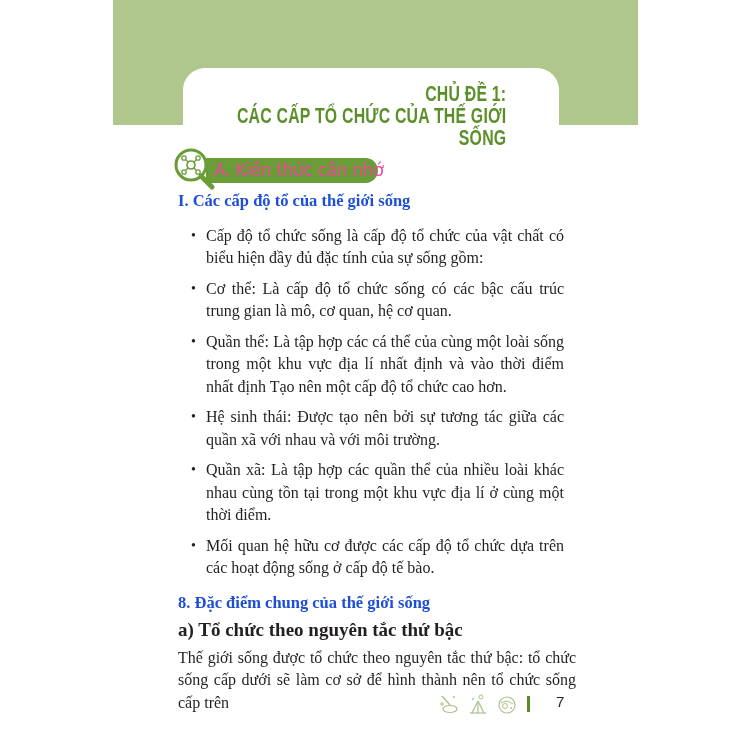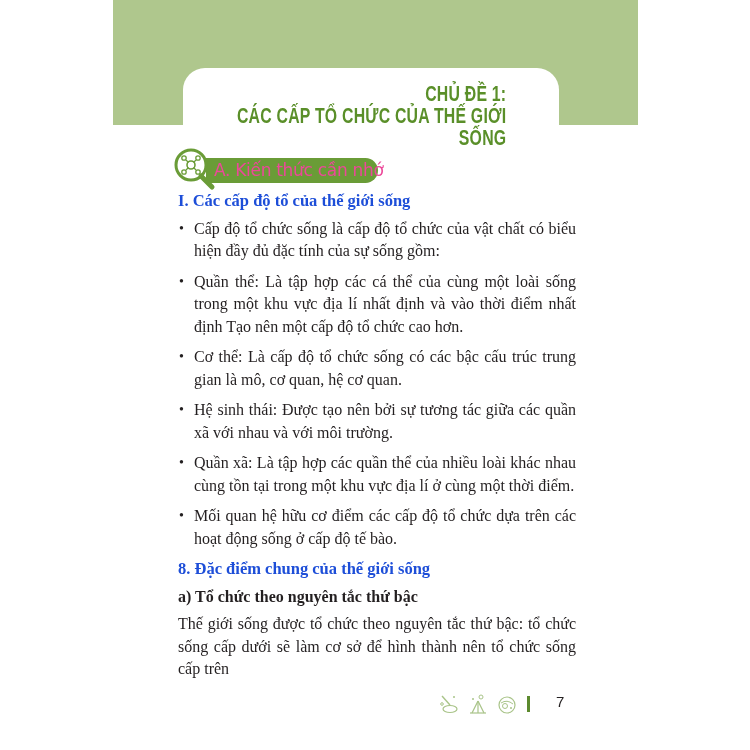--- a/index.html
+++ b/index.html
@@ -8,22 +8,22 @@
   .title-tab { position:absolute; left:183px; top:68px; width:376px; height:70px; background:#ffffff; border-radius:22px 22px 0 0; }
   .title { position:absolute; left:183px; top:83px; width:376px; text-align:right; color:#5a8f29; font-family:"Liberation Sans", "DejaVu Sans", sans-serif; font-weight:bold; font-size:22px; line-height:22px; }
   .title .line { display:block; transform:scaleX(0.72); transform-origin:center; letter-spacing:0.3px; }
 
   .section-pill { position:absolute; left:206px; top:158px; width:172px; height:25px; background:#6a9c37; border-radius:0 13px 13px 0; }
   .section-label { position:absolute; left:214px; top:159px; color:#ec4899; font-family:"DejaVu Sans", sans-serif; font-size:17px; line-height:23px; letter-spacing:-0.3px; white-space:nowrap; }
   .section-icon { position:absolute; left:172px; top:147px; width:44px; height:44px; }
 
   .content { position:absolute; left:178px; top:190px; width:398px; font-size:16px; line-height:22.5px; }
   .h-green { color:#1d4ed8; font-weight:bold; font-size:16.5px; margin:0 0 5px 0; }
-  .h-black { color:#231f20; font-weight:bold; font-size:16px; margin:0 0 5px 0; }
-  ul.bullets { list-style:none; margin:0; padding:0; }
+  .h-black { color:#231f20; font-weight:bold; font-size:19px; margin:0 0 5px 0; }
+  ul.bullets { list-style:none; margin:12px; padding:0; }
   ul.bullets li { position:relative; padding-left:16px; margin-bottom:8px; text-align:justify; }
   ul.bullets li::before { content:"•"; position:absolute; left:1px; top:0; font-size:14px; }
   .para { margin:0 0 6px 0; text-align:justify; }
 
   .footer-icons { position:absolute; left:438px; top:693px; display:flex; gap:7px; }
   .footer-icons svg { width:22px; height:22px; }
   .footer-bar { position:absolute; left:527px; top:696px; width:3px; height:16px; background:#5c8a2e; }
   .page-number { position:absolute; left:556px; top:693px; font-family:"Liberation Sans", sans-serif; font-size:15px; color:#231f20; }
 </style>
 </head>
@@ -49,25 +49,25 @@
   <line x1="24" y1="13" x2="21.5" y2="15.5" stroke="#6a9c37" stroke-width="1.2"></line>
   <line x1="14" y1="23" x2="16.5" y2="20.5" stroke="#6a9c37" stroke-width="1.2"></line>
   <line x1="24" y1="23" x2="21.5" y2="20.5" stroke="#6a9c37" stroke-width="1.2"></line>
 </svg>
 <div class="section-label">A. Kiến thức cần nhớ</div>
 
 <div class="content">
   <div class="h-green">I. Các cấp độ tổ của thế giới sống</div>
   <ul class="bullets">
     <li>Cấp độ tổ chức sống là cấp độ tổ chức của vật chất có biểu hiện đầy đủ đặc tính của sự sống gồm:</li>
+    <li>Cơ thể: Là cấp độ tổ chức sống có các bậc cấu trúc trung gian là mô, cơ quan, hệ cơ quan.</li>
     <li>Quần thể: Là tập hợp các cá thể của cùng một loài sống trong một khu vực địa lí nhất định và vào thời điểm nhất định  Tạo nên một cấp độ tổ chức cao hơn.</li>
-    <li>Cơ thể: Là cấp độ tổ chức sống có các bậc cấu trúc trung gian là mô, cơ quan, hệ cơ quan.</li>
     <li>Hệ sinh thái: Được tạo nên bởi sự tương tác giữa các quần xã với nhau và với môi trường.</li>
     <li>Quần xã: Là tập hợp các quần thể của nhiều loài khác nhau cùng tồn tại trong một khu vực địa lí ở cùng một thời điểm.</li>
-    <li>Mối quan hệ hữu cơ điểm các cấp độ tổ chức dựa trên các hoạt động sống ở cấp độ tế bào.</li>
+    <li>Mối quan hệ hữu cơ được các cấp độ tổ chức dựa trên các hoạt động sống ở cấp độ tế bào.</li>
   </ul>
   <div class="h-green">8. Đặc điểm chung của thế giới sống</div>
   <div class="h-black">a) Tổ chức theo nguyên tắc thứ bậc</div>
   <p class="para">Thế giới sống được tổ chức theo nguyên tắc thứ bậc: tổ chức sống cấp dưới sẽ làm cơ sở để hình thành nên tổ chức sống cấp trên</p>
 
 </div>
 
 <div class="footer-icons">
   <svg viewBox="0 0 22 22">
     <ellipse cx="12" cy="16" rx="7" ry="3.5" fill="none" stroke="#a9c489" stroke-width="1.2"></ellipse>

